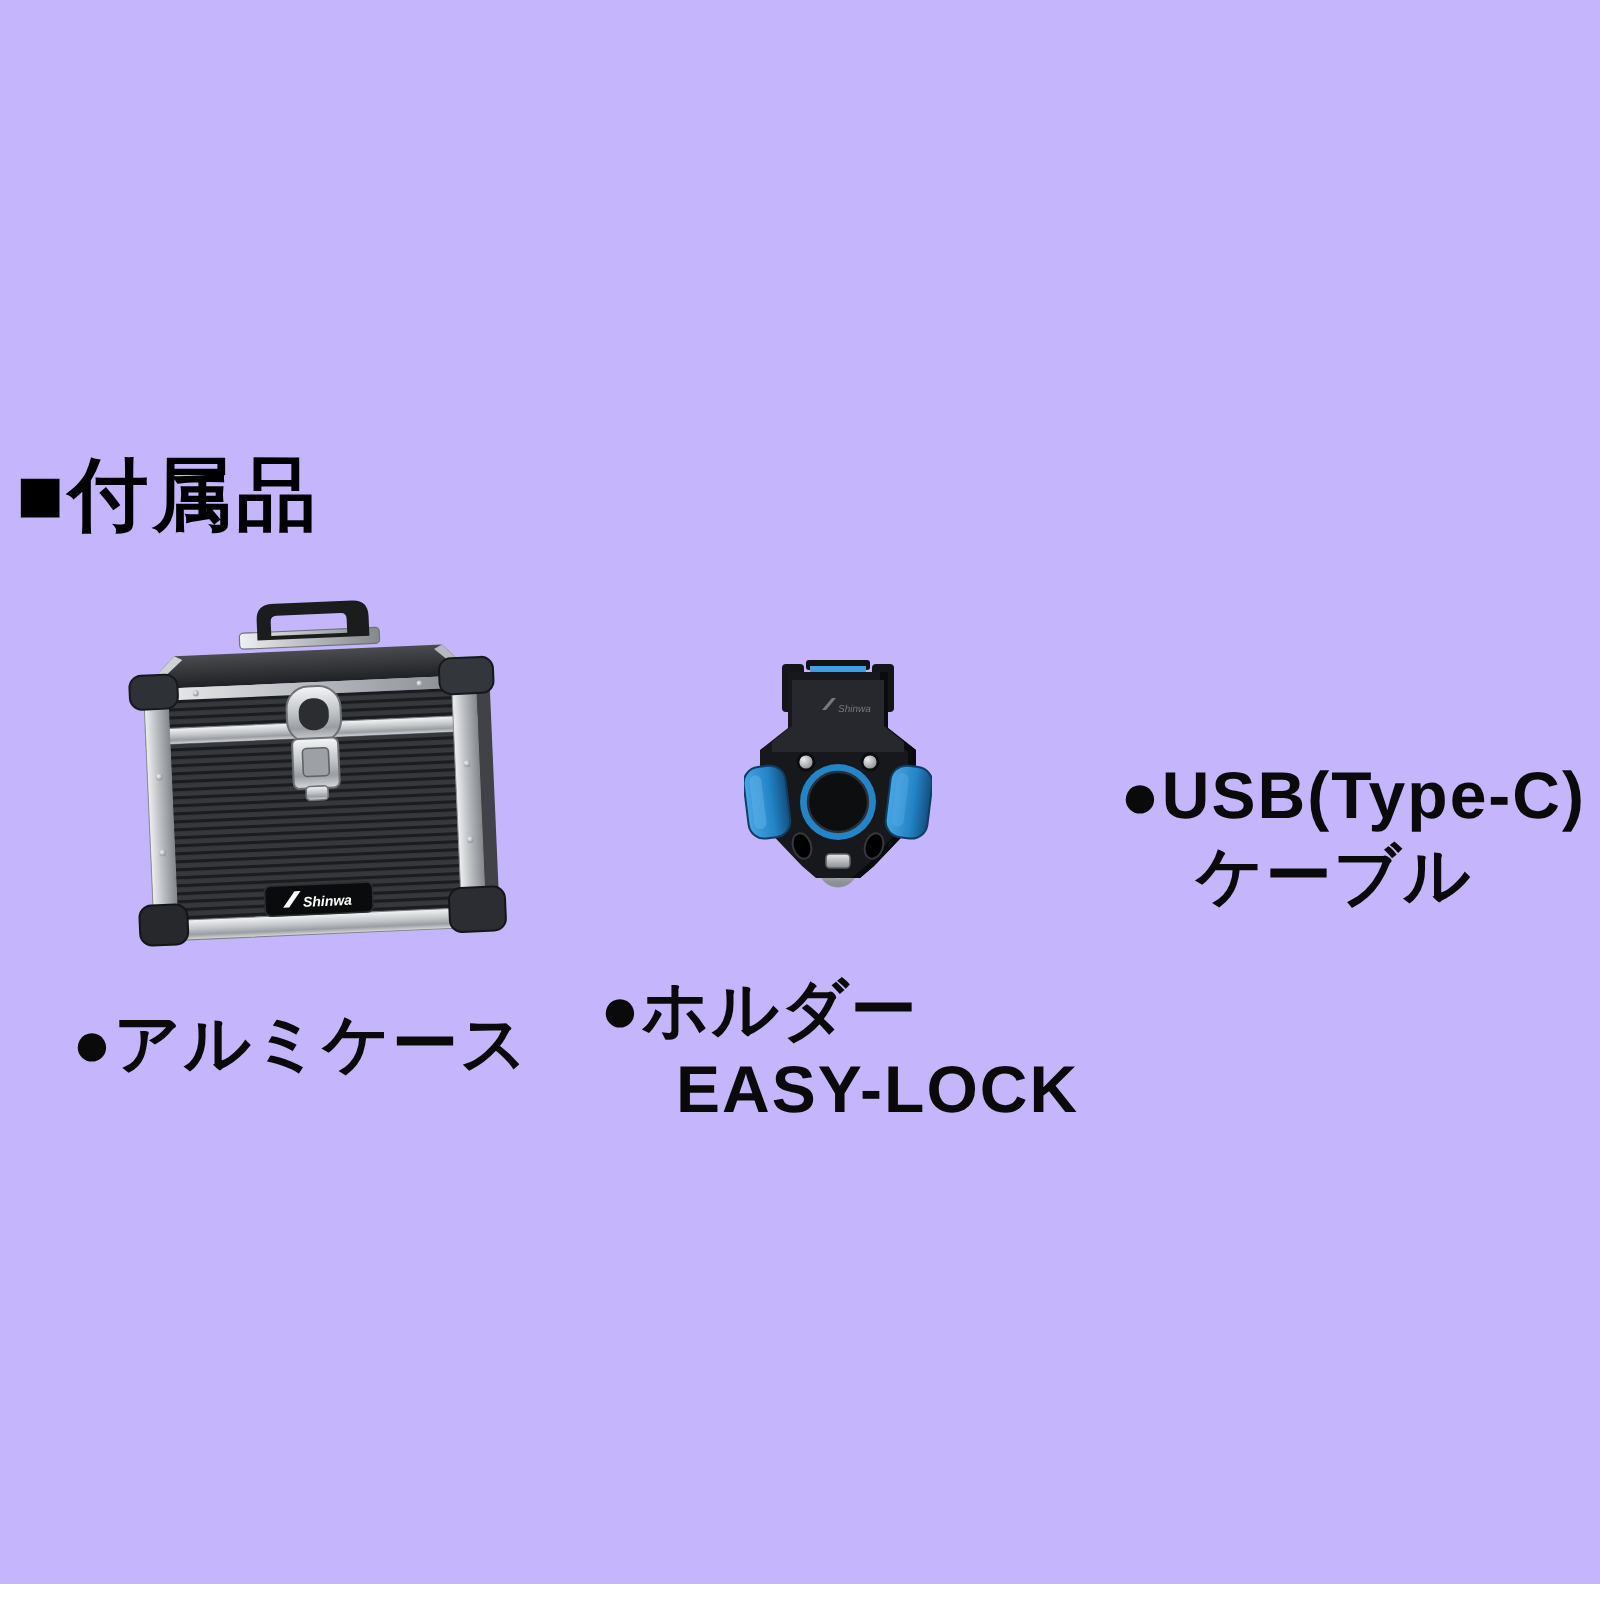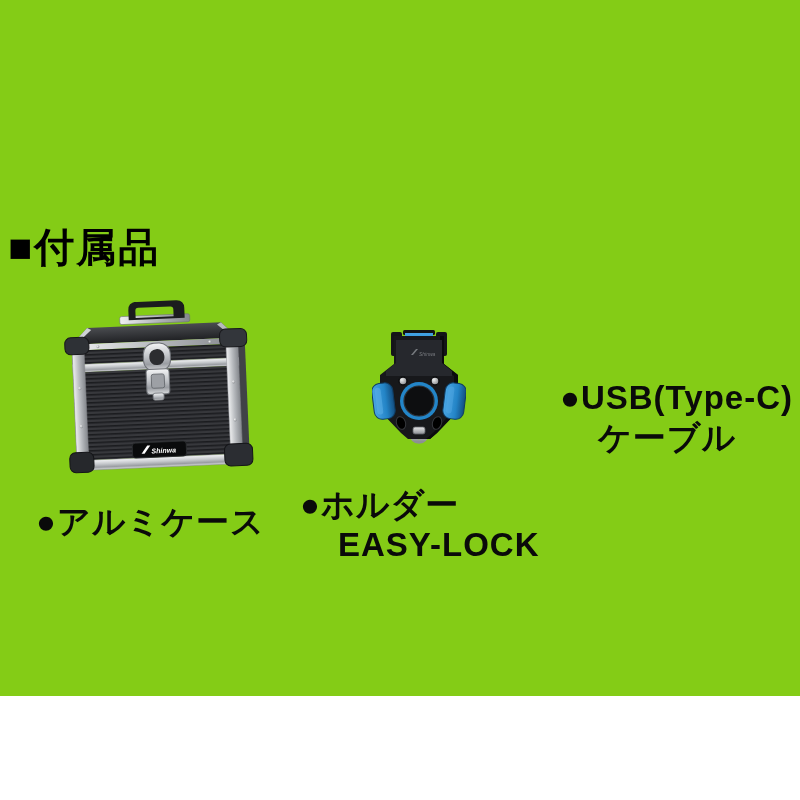--- a/index.html
+++ b/index.html
@@ -1,17 +1,17 @@
 <!DOCTYPE html>
 <html><head>
 <meta charset="utf-8">
 <style>
   html,body{margin:0;padding:0;background:#ffffff;}
   .stage{
-    position:relative;width:800px;height:696px;background:#84cc16;overflow:hidden;
+    position:relative;width:800px;height:792px;background:#c4b5fd;overflow:hidden;
     font-family:"Liberation Sans","DejaVu Sans",sans-serif;color:#000;
   }
   .heading{
     position:absolute;left:8px;top:220px;
     font-size:40px;font-weight:700;letter-spacing:2px;white-space:nowrap;
   }
   .item-label{
     position:absolute;font-size:33px;font-weight:700;letter-spacing:1px;
     line-height:40px;white-space:nowrap;color:#0a0a0a;
   }

